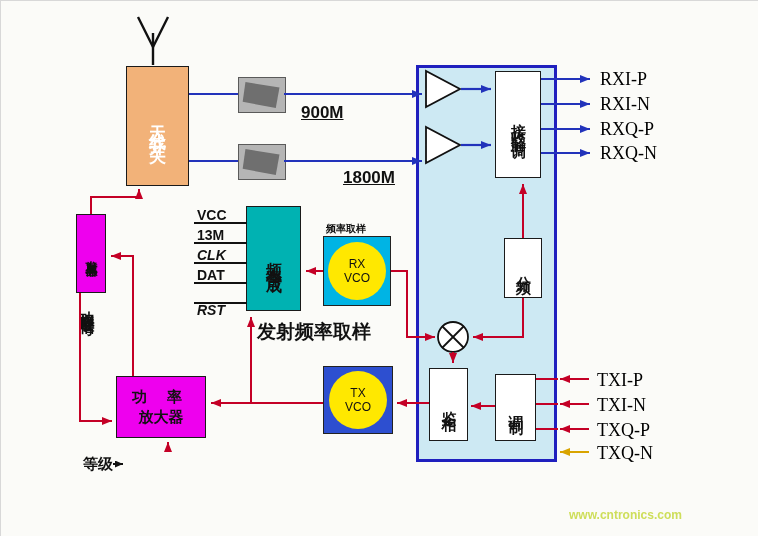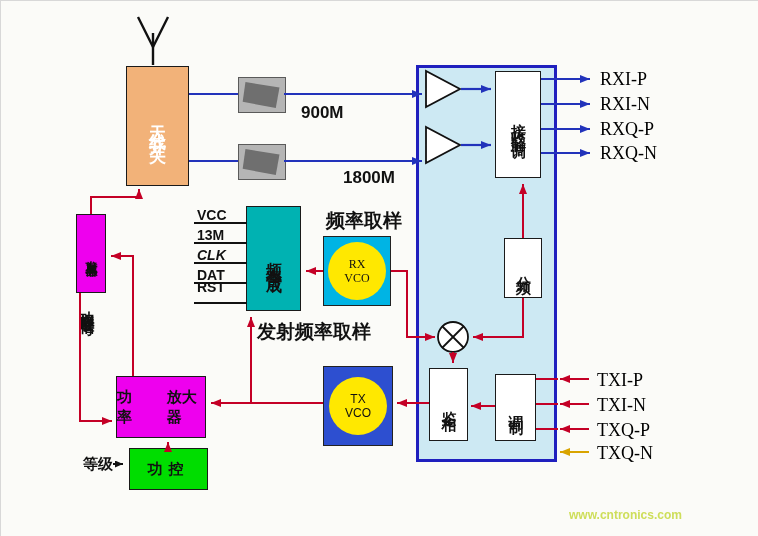--- a/index.html
+++ b/index.html
@@ -26,40 +26,40 @@
   #rxDemod{left:494px;top:70px;width:46px;height:107px;} #rxDemod .vtext{font-size:15px;letter-spacing:7px;}
   #divBox{left:503px;top:237px;width:38px;height:60px;}  #divBox .vtext{font-size:15px;letter-spacing:4px;}
   #phaseBox{left:428px;top:367px;width:39px;height:73px;} #phaseBox .vtext{font-size:15px;letter-spacing:6px;}
   #modBox{left:494px;top:373px;width:41px;height:67px;}  #modBox .vtext{font-size:15px;letter-spacing:5px;}
 
   #synthBox{left:245px;top:205px;width:55px;height:105px;background:#00b2b2;border:1.6px solid #1a1a1a;}
   #synthBox .vtext{font-size:16px;letter-spacing:5px;}
 
   .vcoSq{position:absolute;display:flex;align-items:center;justify-content:center;
          border:1px solid #222;box-sizing:border-box;z-index:2;}
-  #rxvcoSq{left:322px;top:235px;width:68px;height:70px;background:#00b4e4;font-family:Liberation Serif, serif;}
-  #txvcoSq{left:322px;top:365px;width:70px;height:80px;background:#2d4fd0;}
+  #rxvcoSq{left:322px;top:235px;width:68px;height:70px;background:#00b4e4;}
+  #txvcoSq{left:322px;top:365px;width:70px;height:68px;background:#2d4fd0;}
   .vcoCircle{width:58px;height:58px;border-radius:50%;background:#ffe800;display:flex;
              align-items:center;justify-content:center;text-align:center;font-size:12px;
              line-height:1.2;color:#111;white-space:pre-line;}
 
   #coupler{left:75px;top:213px;width:30px;height:79px;background:#ee00ee;}
   #coupler .vtext{font-size:12px;letter-spacing:1px;}
 
   #pwrSample{left:76px;top:296px;z-index:3;}
   #pwrSample .vtext{font-size:15px;letter-spacing:2px;}
 
-  #paBox{left:115px;top:375px;width:90px;height:62px;background:#ee00ee;flex-direction:row;}
+  #paBox{left:115px;top:375px;width:90px;height:62px;background:#ee00ee;flex-direction:column;}
   #paBox div{font-weight:bold;font-size:15px;color:#111;line-height:1.35;}
   .pa1{letter-spacing:8px;}
   #pcBox{left:128px;top:447px;width:79px;height:42px;background:#00dd00;}
   #pcBox span{font-weight:bold;font-size:15px;letter-spacing:6px;color:#111;}
 
   .pin{position:absolute;left:196px;font-weight:bold;font-size:14px;color:#111;z-index:3;}
-  .band{font-size:17px;}
+  .band{font-size:17px;text-decoration:underline;}
   .port{position:absolute;font-family:"Liberation Serif",serif;font-size:18px;color:#000000;z-index:3;white-space:nowrap;}
   #watermark{position:absolute;left:568px;top:507px;font-size:12px;font-weight:bold;
              color:rgba(203,220,81,.95);z-index:4;}
 
   #wires{position:absolute;left:0;top:0;z-index:5;pointer-events:none;}
 </style>
 </head>
 <body>
 
 <div class="stage">
@@ -93,47 +93,44 @@
     <span class="vtext">调制</span>
   </div>
 
   <div class="box" id="synthBox">
     <span class="vtext">频率合成</span>
   </div>
   <div class="pin" style="top:206px;">VCC</div>
   <div class="pin" style="top:226px;">13M</div>
   <div class="pin" style="top:246px;font-style:italic;">CLK</div>
   <div class="pin" style="top:266px;">DAT</div>
-  <div class="pin" style="top:278px;">RST</div>
+  <div class="pin" style="top:301px;font-style:italic;">RST</div>
 
   <div class="vcoSq" id="rxvcoSq">
     <div class="vcoCircle">RX
 VCO</div>
   </div>
   <div class="vcoSq" id="txvcoSq">
     <div class="vcoCircle">TX
 VCO</div>
   </div>
 
-  <div class="lbl" style="left:325px;top:207px;font-size:19px;">频率取样</div>
+  <div class="lbl" style="left:325px;top:221px;font-size:10px;">频率取样</div>
   <div class="lbl" style="left:256px;top:318px;font-size:19px;">发射频率取样</div>
 
   <div class="box" id="coupler">
     <span class="vtext">发射互感器</span>
   </div>
   <div class="abs" id="pwrSample">
     <span class="vtext">功率样取信号</span>
   </div>
 
   <div class="box" id="paBox">
     <div class="pa1">功 率</div>
     <div>放大器</div>
-  </div>
-  <div class="box" id="pcBox">
-    <span>功控</span>
   </div>
   <div class="lbl" style="left:82px;top:454px;font-size:15px;">等级</div>
 
   <div class="port" style="left:599px;top:68px;">RXI-P</div>
   <div class="port" style="left:599px;top:93px;">RXI-N</div>
   <div class="port" style="left:599px;top:118px;">RXQ-P</div>
   <div class="port" style="left:599px;top:142px;">RXQ-N</div>
 
   <div class="port" style="left:596px;top:369px;">TXI-P</div>
   <div class="port" style="left:596px;top:394px;">TXI-N</div>

